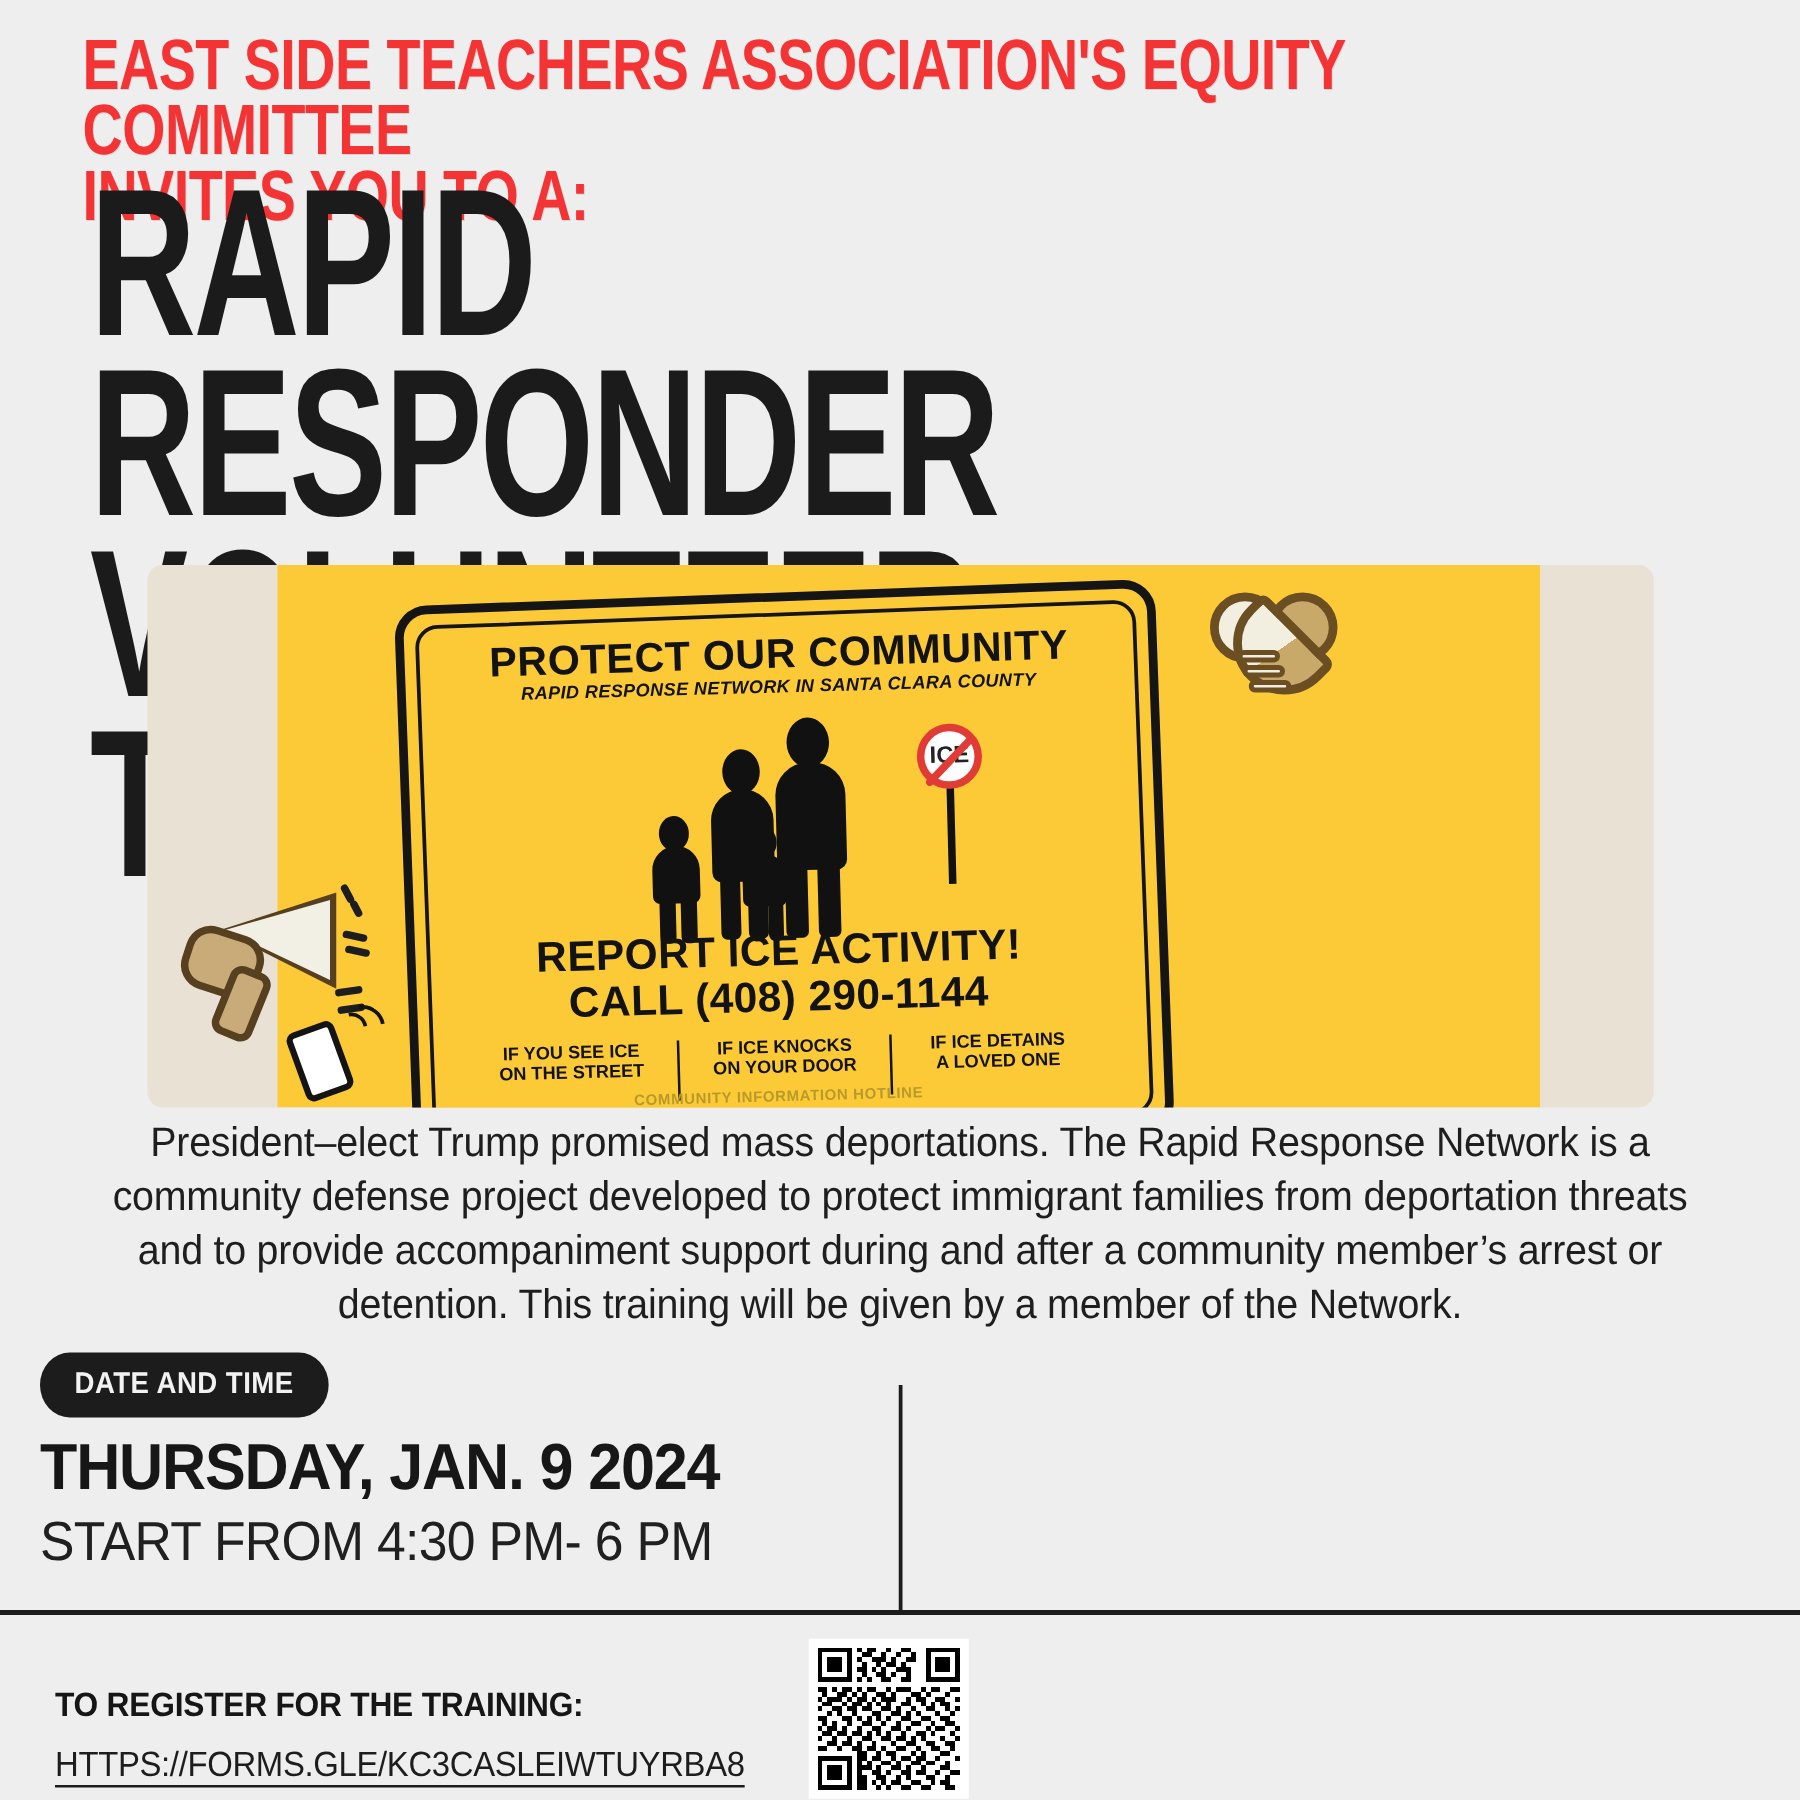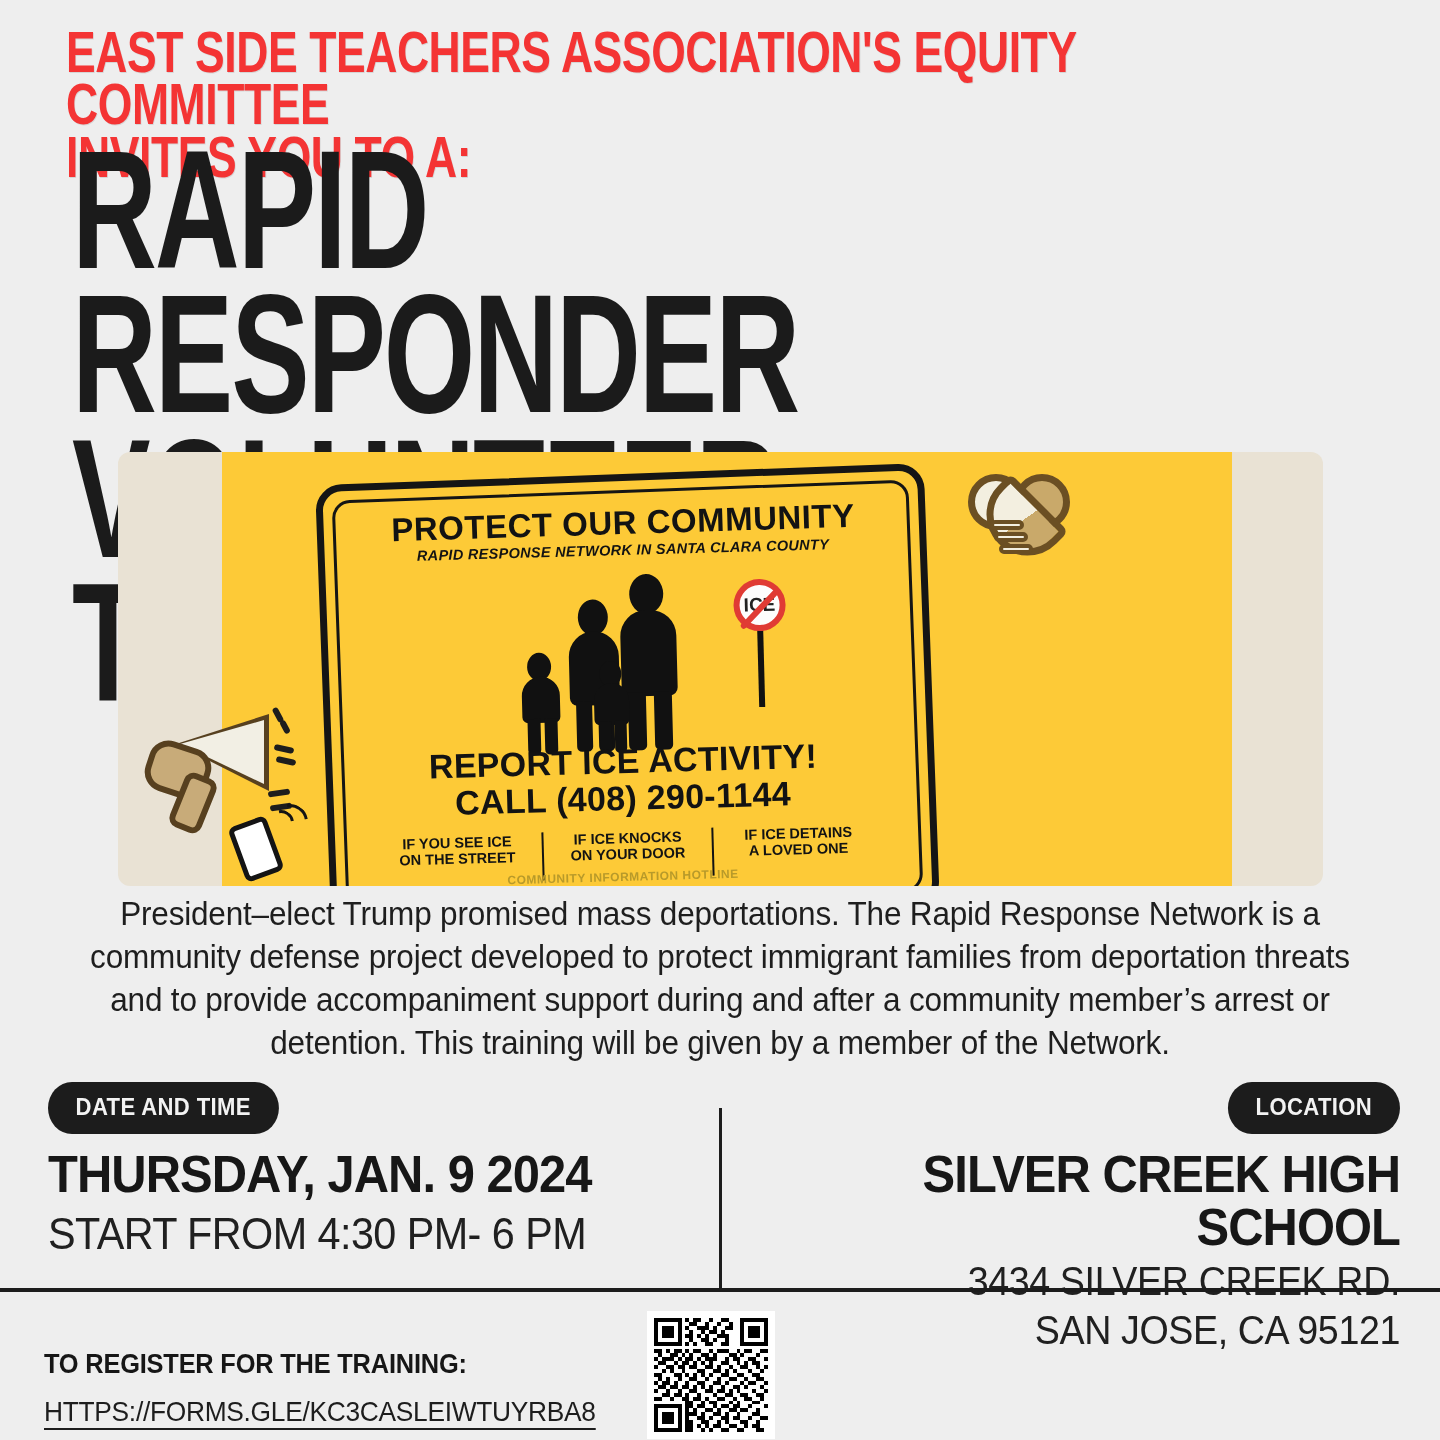--- a/index.html
+++ b/index.html
@@ -178,21 +178,21 @@
   }
 
   
   .pill{
     display:inline-block;background:#1c1c1c;color:#f2f2f2;
     border-radius:30px;padding:11px 30px 13px;
     font-weight:700;font-size:24px;letter-spacing:0.4px;
     transform:scaleX(0.92);transform-origin:left center;
   }
   .pill.right{transform:scaleX(0.92);transform-origin:right center;}
-  .dt-block{position:absolute;left:48px;top:1082px;width:640px;}
+  .dt-block{position:absolute;left:32px;top:1082px;width:640px;}
   .loc-block{position:absolute;right:40px;top:1082px;width:680px;text-align:right;}
   .dt-big{
     font-weight:700;font-size:52px;line-height:1.02;margin-top:14px;
     letter-spacing:-1px;color:#171717;
     transform:scaleX(0.94);transform-origin:left top;
   }
   .dt-small{
     font-weight:400;font-size:44px;line-height:1.05;margin-top:10px;
     letter-spacing:-0.6px;color:#202020;
     transform:scaleX(0.94);transform-origin:left top;
@@ -313,26 +313,20 @@
   </div>
 
   <div class="body-copy">President–elect Trump promised mass deportations. The Rapid Response Network is a community defense project developed to protect immigrant families from deportation threats and to provide accompaniment support during and after a community member’s arrest or detention. This training will be given by a member of the Network.</div>
 
   <div class="dt-block">
     <div class="pill">DATE AND TIME</div>
     <div class="dt-big">THURSDAY, JAN. 9 2024</div>
     <div class="dt-small">START FROM 4:30 PM- 6 PM</div>
   </div>
 
-  <div class="loc-block">
-    <div class="pill right">LOCATION</div>
-    <div class="loc-big">SILVER CREEK HIGH SCHOOL</div>
-    <div class="loc-small">3434 SILVER CREEK RD.</div>
-    <div class="loc-small">SAN JOSE, CA 95121</div>
-  </div>
 
   <div class="vdiv"></div>
   <div class="hdiv"></div>
 
   <div class="foot-left">
     <div class="foot-h">TO REGISTER FOR THE TRAINING:</div>
     <div class="foot-v link">HTTPS://FORMS.GLE/KC3CASLEIWTUYRBA8</div>
   </div>
 
   <div class="qr">

